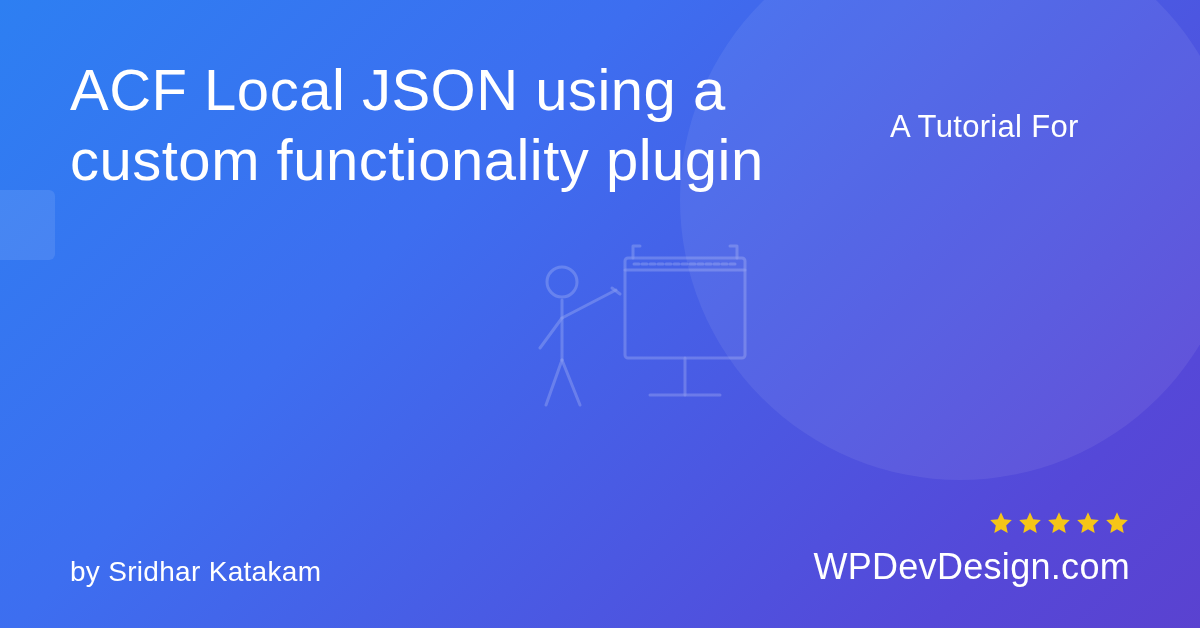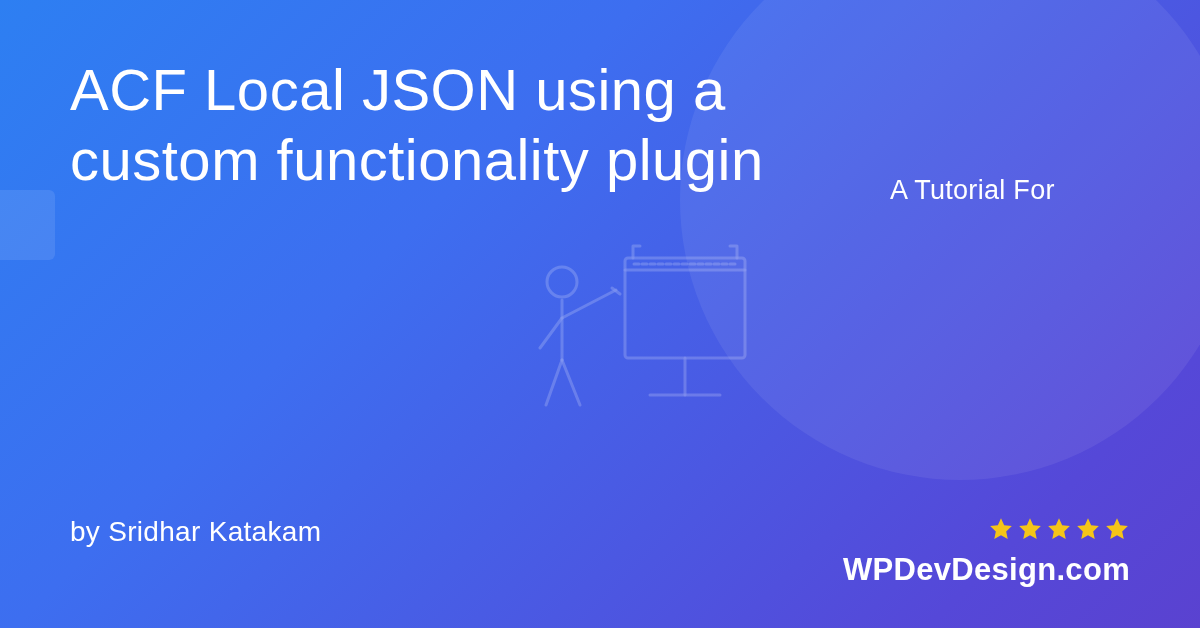--- a/index.html
+++ b/index.html
@@ -73,39 +73,39 @@
       color: #ffffff;
       font-size: 58px;
       font-weight: 400;
       line-height: 1.2;
       letter-spacing: 0.5px;
       max-width: 820px;
       z-index: 2;
     }
     .subtitle {
       color: #ffffff;
-      font-size: 27px;
+      font-size: 31px;
       font-weight: 400;
-      margin-top: 120px;
+      margin-top: 54px;
       letter-spacing: 0.3px;
       z-index: 2;
     }
     .brand-logo {
       margin-top: 18px;
       z-index: 2;
     }
     .brand-logo svg { display: block; }
     .footer-row {
       position: absolute;
       bottom: 40px;
       left: 70px;
       right: 70px;
       display: flex;
       justify-content: space-between;
-      align-items: flex-start;
+      align-items: flex-end;
       z-index: 2;
     }
     .byline {
       color: #ffffff;
       font-size: 28px;
       font-weight: 400;
       letter-spacing: 0.3px;
     }
     .right-col {
       display: flex;
@@ -113,22 +113,22 @@
       align-items: flex-end;
       gap: 10px;
     }
     .stars {
       display: flex;
       gap: 3px;
     }
     .stars svg { display: block; }
     .site {
       color: #ffffff;
-      font-size: 31px;
-      font-weight: 700;
+      font-size: 36px;
+      font-weight: 400;
       letter-spacing: 0.3px;
     }
   </style>
 </head>
 <body>
 
 <div class="banner">
   <div class="bg-circle"></div>
   <div class="bg-accent-left"></div>
 

